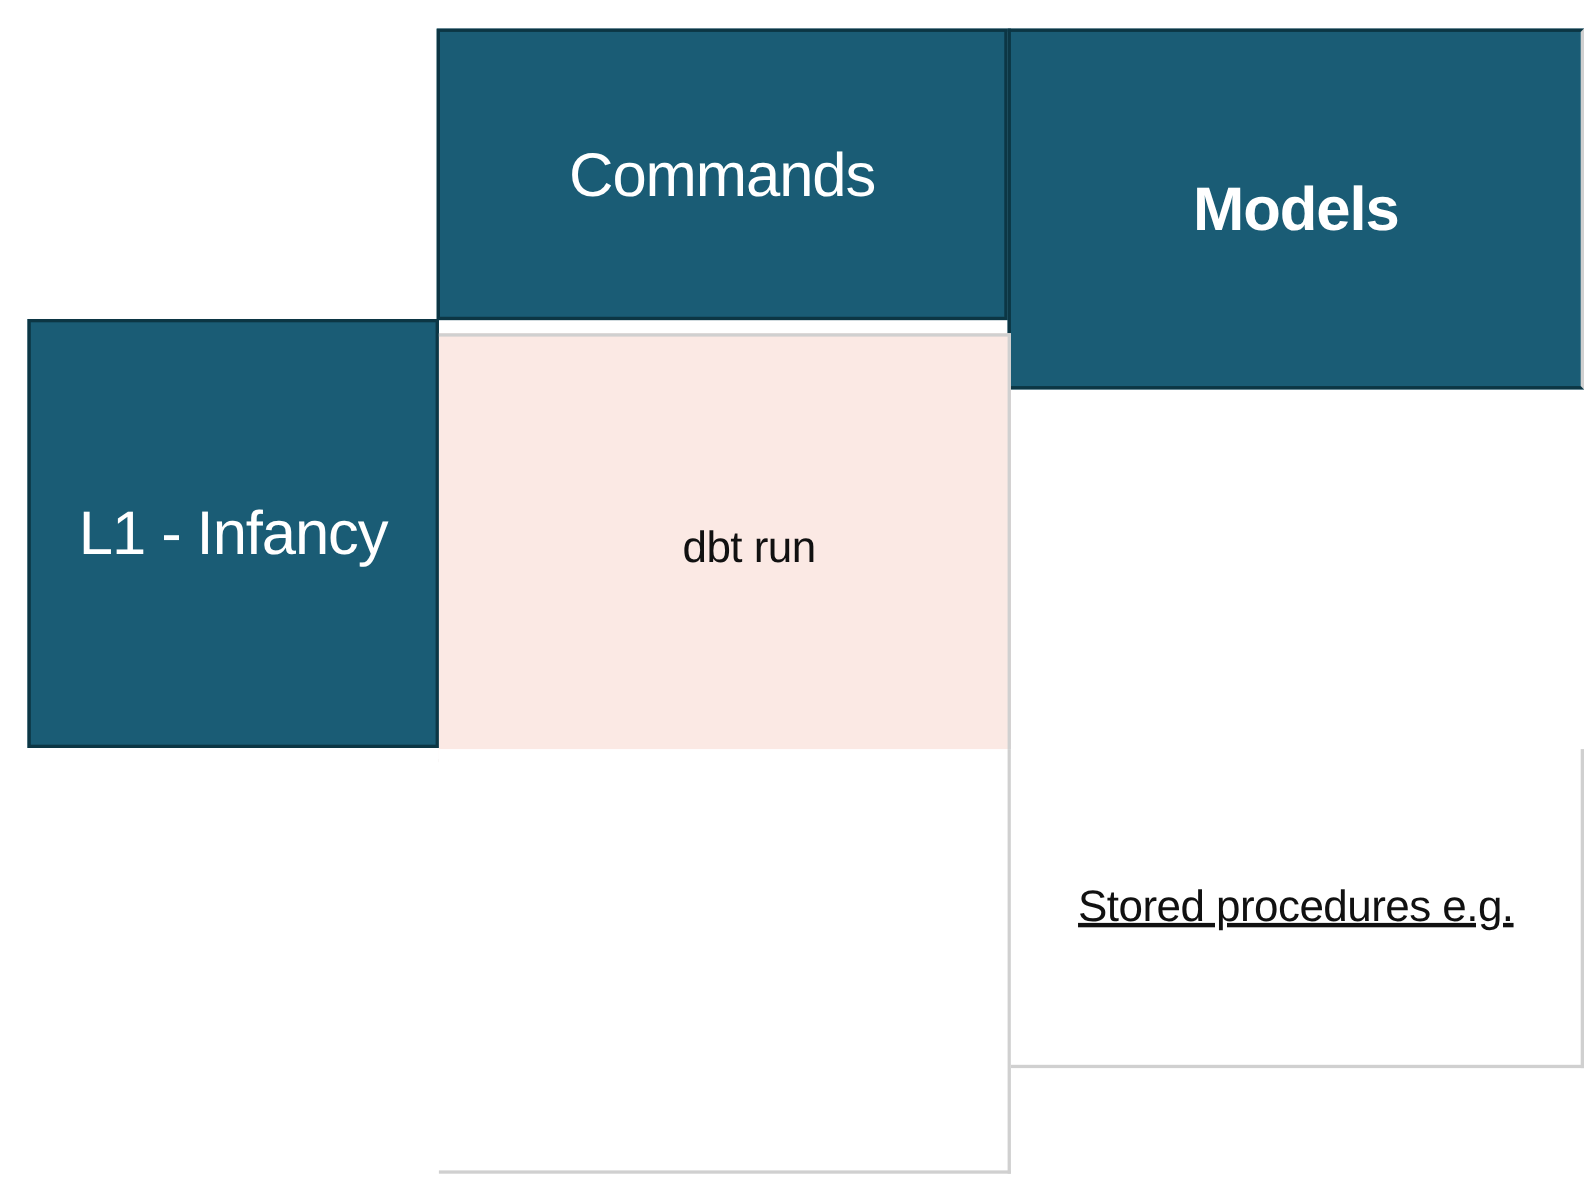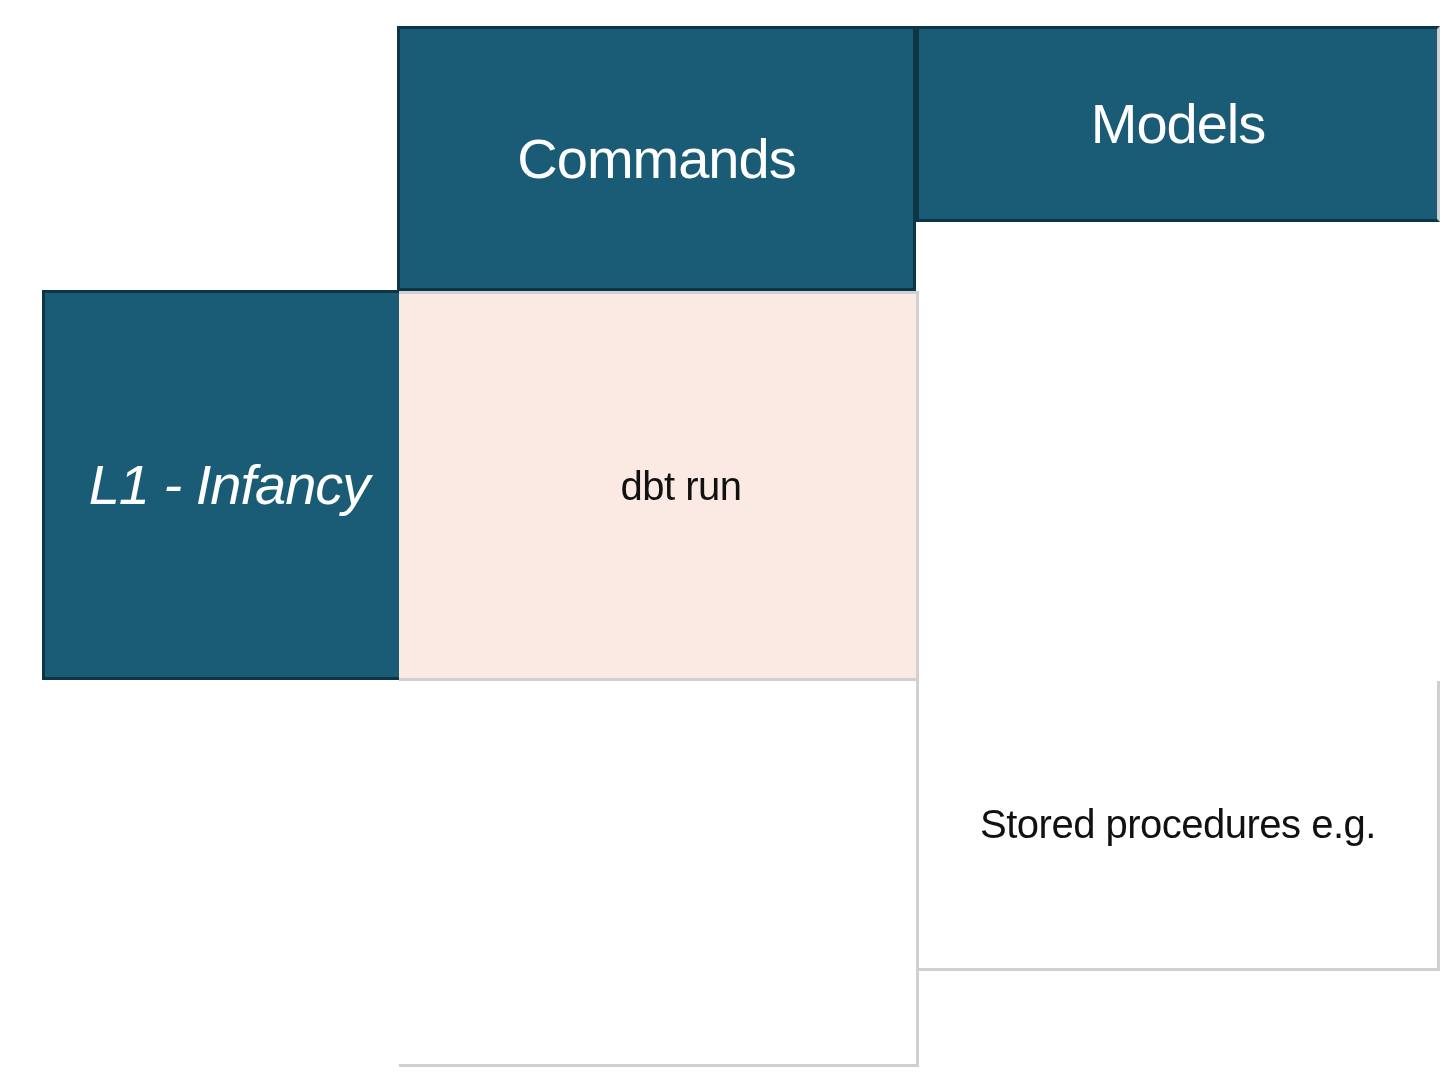--- a/index.html
+++ b/index.html
@@ -31,50 +31,50 @@
     background: var(--header-bg, #1A5C75);
     border: 3px solid var(--header-border, #0C3644);
     color: var(--header-text, #ffffff);
     font-size: 56px;
     font-weight: 400;
     letter-spacing: -1px;
     line-height: 1.2;
   }
   
   .ch-commands { left: 397px; top: 26px;  width: 519px; height: 265px; }
-  .ch-models   { left: 916px; top: 26px;  width: 524px; height: 196px;
-                 border-right-color: var(--grid-line, #D0D0D0); }
+  .ch-models   { left: 916px; top: 26px;  width: 524px; height: 328px;
+                 border-right-color: var(--grid-line, #D0D0D0); font-weight: bold; }
   
-  .rh-l1 { left: 42px; top: 290px; width: 374px; height: 390px; font-style: italic; }
+  .rh-l1 { left: 25px; top: 290px; width: 374px; height: 390px; }
   .rh-l0 { left: 25px; top: 680px; width: 374px; height: 388px; }
   
   .bd {
     color: var(--body-text, #111111);
     font-size: 40px;
     letter-spacing: -0.5px;
     line-height: 1.42;
   }
-  .c-l1c { left: 399px; top: 291px; width: 520px; height: 390px;
+  .c-l1c { left: 399px; top: 303px; width: 520px; height: 390px;
            background: var(--highlight-bg, #FBE9E4);
            border-top: 3px solid var(--grid-line, #D0D0D0);
            border-right: 3px solid var(--grid-line, #D0D0D0);
            border-bottom: 3px solid var(--grid-line, #D0D0D0); padding-left: 47px; }
   .c-l1m { left: 919px; top: 291px; width: 521px; height: 390px;
            background: var(--highlight-bg, #FBE9E4);
            border-top: 3px solid var(--grid-line, #D0D0D0);
            border-right: 3px solid var(--grid-line, #D0D0D0);
            border-bottom: 3px solid var(--grid-line, #D0D0D0); }
   .c-l0c { left: 399px; top: 681px; width: 520px; height: 386px;
            background: #ffffff;
            border-right: 3px solid var(--grid-line, #D0D0D0);
            border-bottom: 3px solid var(--grid-line, #D0D0D0); }
   .c-l0m { left: 919px; top: 681px; width: 521px; height: 290px;
            background: #ffffff;
            border-right: 3px solid var(--grid-line, #D0D0D0);
-           border-bottom: 3px solid var(--grid-line, #D0D0D0); }
+           border-bottom: 3px solid var(--grid-line, #D0D0D0); text-decoration: underline; }
   .wrap-narrow {
     max-width: 500px;
     margin: 0 auto;
   }
 </style>
 </head>
 <body>
 
 <div class="canvas">
 

